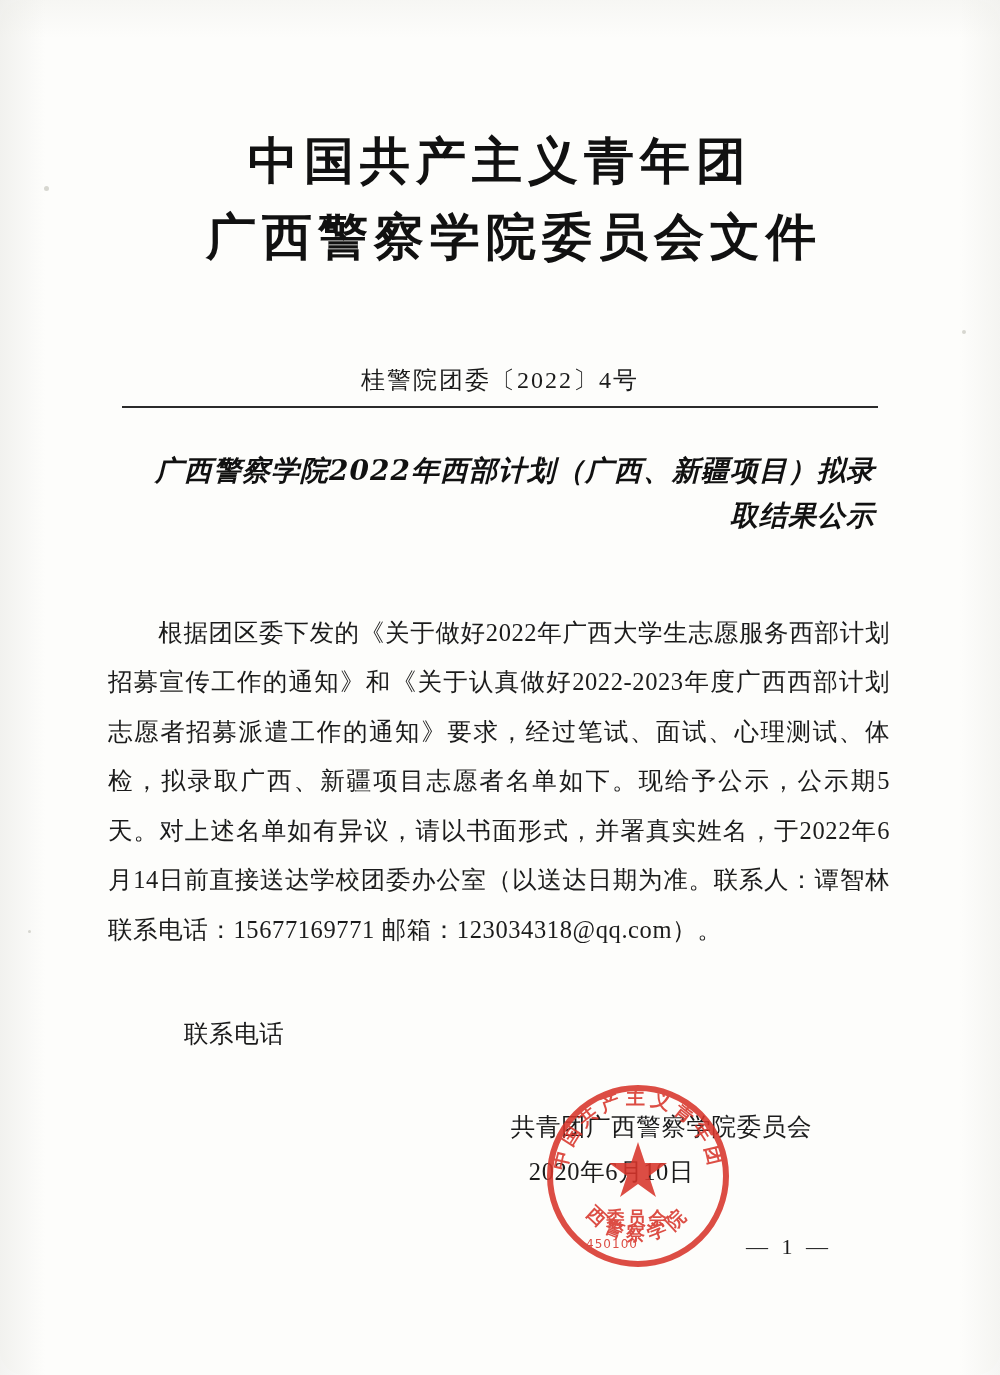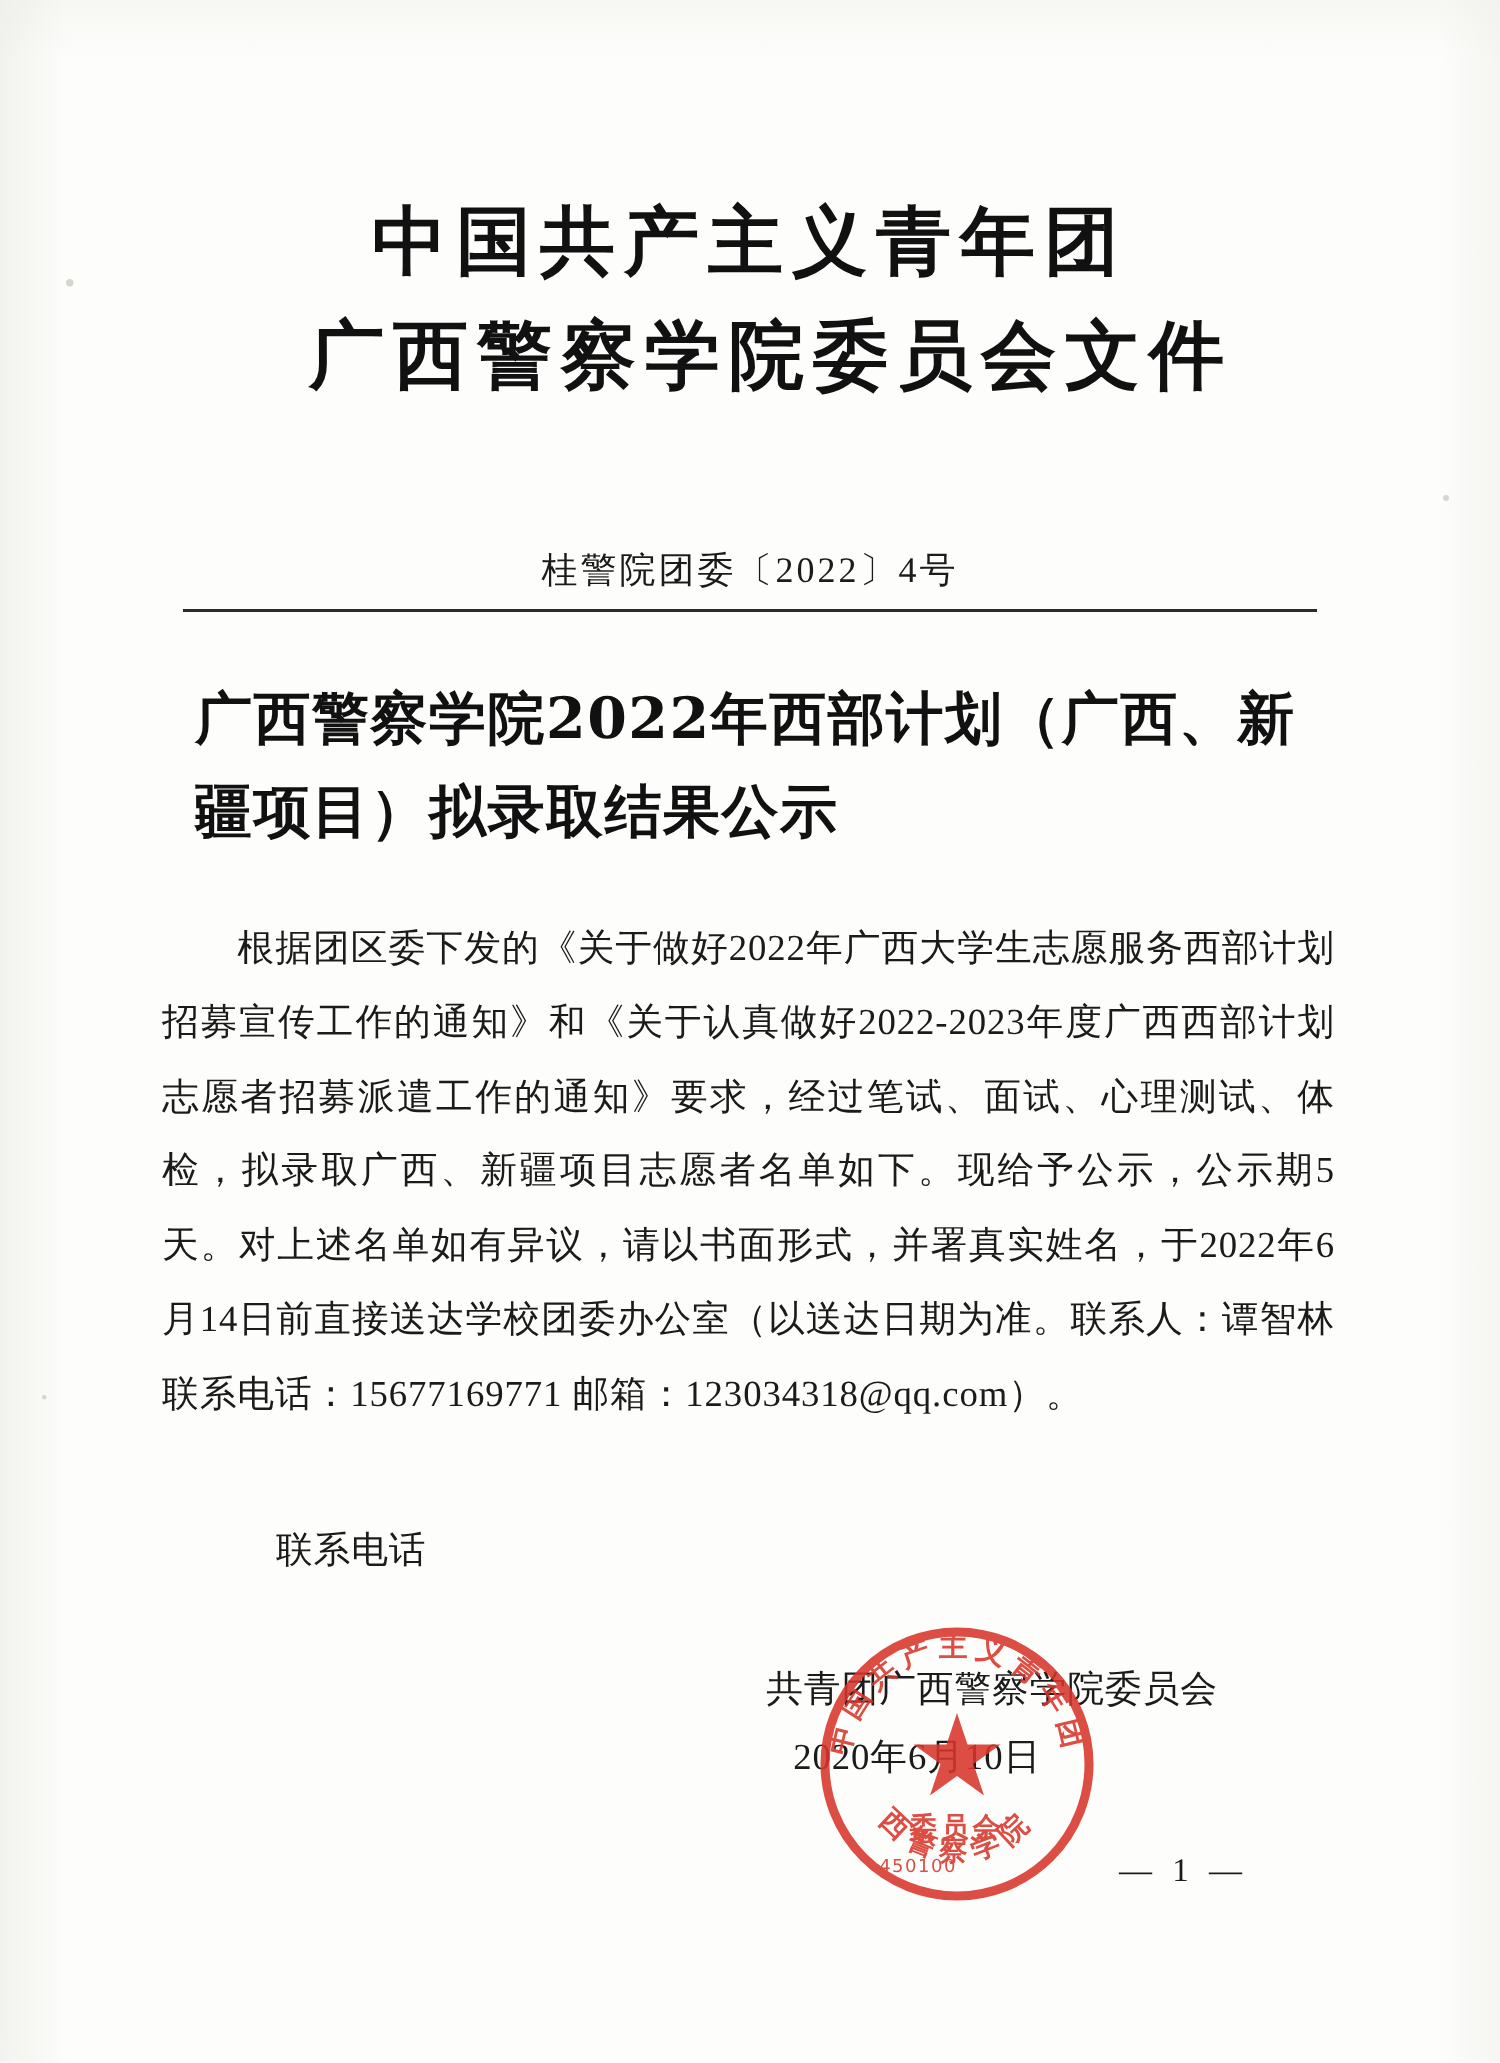--- a/index.html
+++ b/index.html
@@ -78,27 +78,28 @@
     width: 756px;
     height: 2px;
     background: #2b2b2b;
   }
 
   .doc-title {
     position: absolute;
     top: 448px;
     left: 130px;
     width: 745px;
-    text-align: left;
+    text-align: right;
     font-family: "DejaVu Serif", "Liberation Serif", serif;
     font-weight: bold;
-    font-size: 38px;
+    font-size: 28px;
     line-height: 1.62;
     letter-spacing: 1px;
     color: #111;
+    font-style: italic;
   }
 
   .body-text {
     position: absolute;
     top: 608px;
     left: 108px;
     width: 782px;
     font-size: 24.5px;
     line-height: 2.02;
     letter-spacing: 0.6px;

